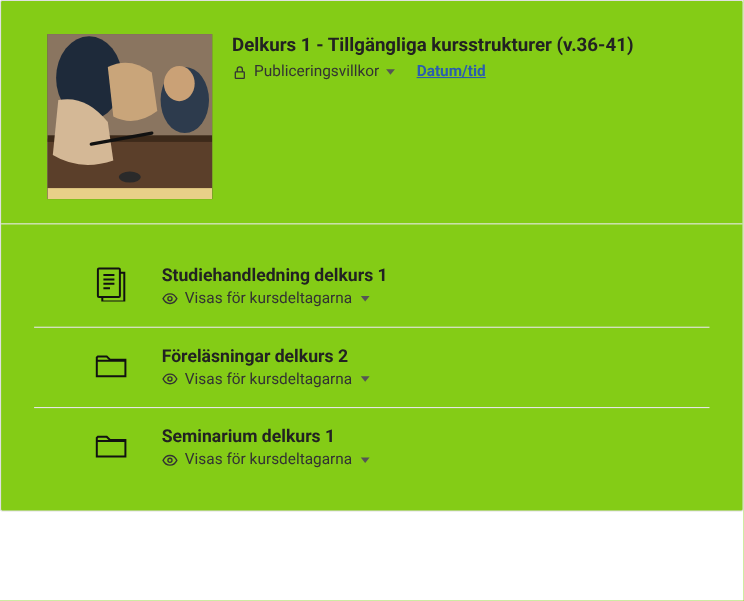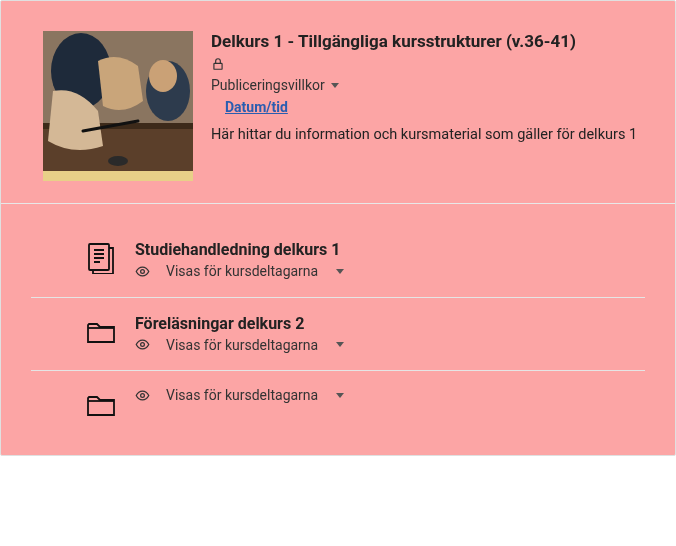--- a/index.html
+++ b/index.html
@@ -7,21 +7,21 @@
     font-family: -apple-system, BlinkMacSystemFont, "Segoe UI", Roboto, Helvetica, Arial, sans-serif;
     background: #fff;
     width: 676px;
     height: 546px;
     overflow: hidden;
   }
   .card {
     border: 1px solid #e0e0e0;
     border-radius: 2px;
     margin: 0;
-    background: #fca5a5;
+    background: #84cc16;
   }
   .header-section {
     display: flex;
     padding: 30px 30px 22px 42px;
     gap: 18px;
     border-bottom: 1px solid #e8e8e8;
   }
   .thumb {
     width: 150px;
     height: 150px;
@@ -33,26 +33,25 @@
   .thumb svg { width: 100%; height: 100%; display: block; }
   .header-text { flex: 1; }
   .title {
     font-size: 17px;
     font-weight: 700;
     color: #222;
     margin-bottom: 6px;
   }
   .meta-row {
     display: flex;
-    align-items: flex-start;
+    align-items: flex-end;
     gap: 6px;
     font-size: 14px;
     color: #333;
     margin-bottom: 10px;
-    flex-direction: column;
   }
   .meta-row .lock { width: 14px; height: 14px; }
   .pub-label { cursor: pointer; display: inline-flex; align-items: center; gap: 4px; }
   .caret {
     display: inline-block;
     width: 0; height: 0;
     border-left: 4px solid transparent;
     border-right: 4px solid transparent;
     border-top: 5px solid #555;
     margin-left: 2px;
@@ -78,33 +77,33 @@
     padding: 16px 0 14px 54px;
     border-bottom: 1px solid #e5e5e5;
   }
   .item:last-child { border-bottom: none; }
   .item-icon {
     width: 32px;
     height: 32px;
     flex-shrink: 0;
     margin-top: 2px;
   }
-  .item-body { flex: 1; }
+  .item-body { flex: 1; margin-left: 12px; }
   .item-title {
     font-size: 16px;
     font-weight: 700;
     color: #222;
     margin-bottom: 4px;
   }
   .item-vis {
     font-size: 14px;
     color: #333;
     display: inline-flex;
     align-items: center;
-    gap: 16px;
+    gap: 6px;
     cursor: pointer;
   }
   .eye { width: 15px; height: 15px; }
 </style>
 </head>
 <body>
 
 <div class="card">
 
   <div class="header-section">
@@ -129,21 +128,20 @@
         <svg class="lock" viewBox="0 0 24 24" fill="none" stroke="#333" stroke-width="2">
           <rect x="5" y="11" width="14" height="10" rx="1"></rect>
           <path d="M8 11 V7 a4 4 0 0 1 8 0 v4"></path>
         </svg>
         <span class="pub-label">
           <span>Publiceringsvillkor</span>
           <span class="caret"></span>
         </span>
         <a class="link">Datum/tid</a>
       </div>
-      <p class="desc">Här hittar du information och kursmaterial som gäller för delkurs 1</p>
     </div>
   </div>
 
   <div class="items">
       <div class="item">
         <div class="item-icon"><svg viewBox="0 0 32 32" fill="none" stroke="#111" stroke-width="1.8">
             <rect x="4" y="2" width="20" height="26" rx="1"></rect>
             <path d="M9 8 H19 M9 12 H19 M9 16 H19 M9 20 H15"></path>
             <path d="M24 6 H28 V32 H8 V28"></path>
           </svg></div>
@@ -168,21 +166,21 @@
             </svg>
             <span>Visas för kursdeltagarna</span>
             <span class="caret"></span>
           </div></div>
       </div>
       <div class="item">
         <div class="item-icon"><svg viewBox="0 0 32 32" fill="none" stroke="#111" stroke-width="1.8">
             <path d="M3 9 V26 H29 V11 H15 L12 8 H4 Z"></path>
             <path d="M3 12 H29"></path>
           </svg></div>
-        <div class="item-body"><div class="item-vis">
+        <div class="item-body"><div class="item-title">Seminarium delkurs 1</div><div class="item-vis">
             <svg class="eye" viewBox="0 0 24 24" fill="none" stroke="#333" stroke-width="2">
               <path d="M2 12s3.5-7 10-7 10 7 10 7-3.5 7-10 7S2 12 2 12z"></path>
               <circle cx="12" cy="12" r="3"></circle>
             </svg>
             <span>Visas för kursdeltagarna</span>
             <span class="caret"></span>
           </div></div>
       </div>
     </div>
 

